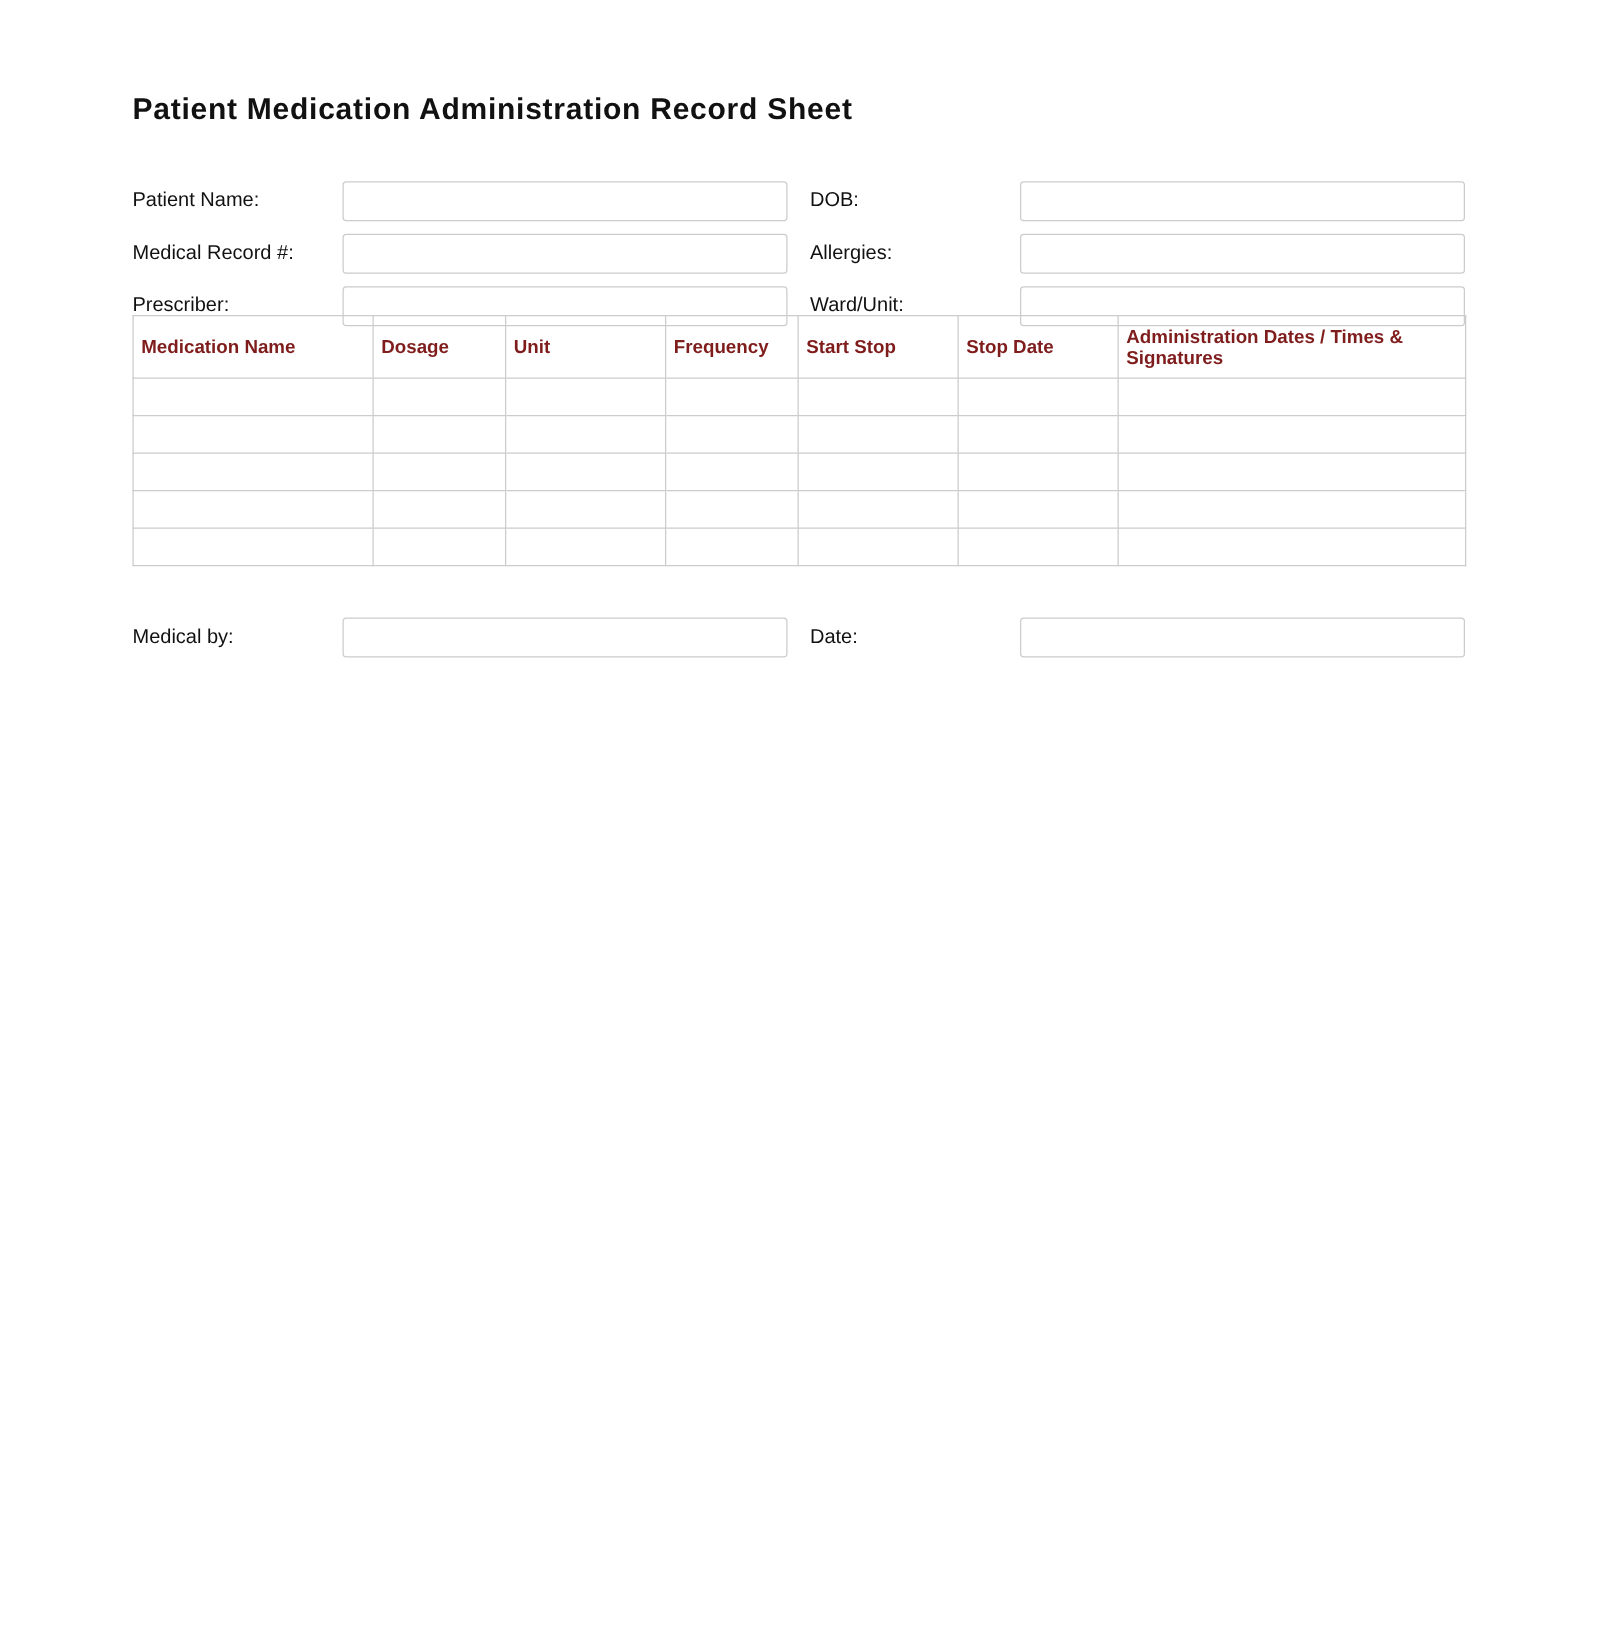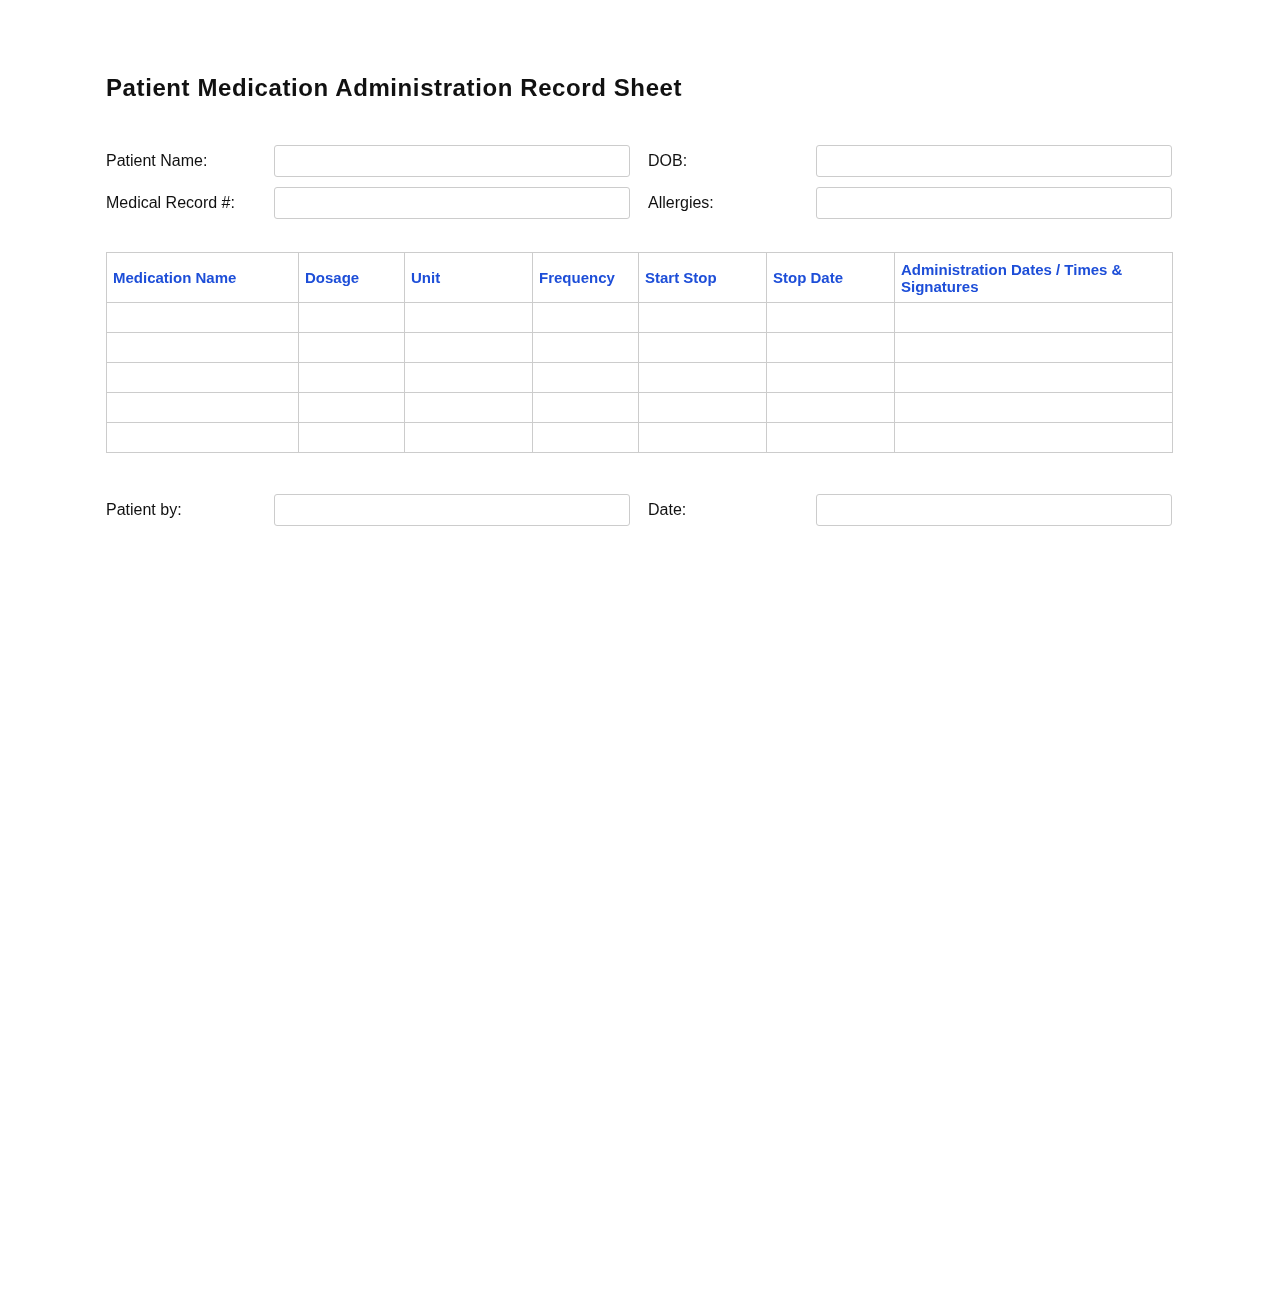--- a/index.html
+++ b/index.html
@@ -27,21 +27,21 @@
     .lbl-r { left: 542px; }
     .fld-r { left: 710px; width: 354px; }
     table.mar {
       position: absolute; left: 0; top: 180px; border-collapse: collapse;
       width: 1066px; table-layout: fixed;
     }
     table.mar th, table.mar td {
       border: 1px solid #cccccc; padding: 0 6px; text-align: left; vertical-align: middle;
     }
     table.mar th {
-      font-weight: bold; font-size: 15px; line-height: 17px; height: 49px; color: #1d4ed8;
+      font-weight: bold; font-size: 15px; line-height: 17px; height: 49px; color: #7f1d1d;
     }
     table.mar td { height: 29px; }
     .footer { position: absolute; left: 0; top: 422px; width: 1066px; height: 32px; }
   </style>
 </head>
 <body>
 
 <div class="page">
   <h1>Patient Medication Administration Record Sheet</h1>
 
@@ -49,20 +49,26 @@
     <div class="row" style="top:0px;">
       <span class="label lbl-l">Patient Name:</span>
       <input class="field fld-l" type="text" value="" style="">
       <span class="label lbl-r">DOB:</span>
       <input class="field fld-r" type="text" value="" style="">
     </div>
     <div class="row" style="top:42px;">
       <span class="label lbl-l">Medical Record #:</span>
       <input class="field fld-l" type="text" value="" style="">
       <span class="label lbl-r">Allergies:</span>
+      <input class="field fld-r" type="text" value="" style="">
+    </div>
+    <div class="row" style="top:84px;">
+      <span class="label lbl-l">Prescriber:</span>
+      <input class="field fld-l" type="text" value="" style="">
+      <span class="label lbl-r">Ward/Unit:</span>
       <input class="field fld-r" type="text" value="" style="">
     </div>
   </div>
 
   <table class="mar">
     <colgroup>
       <col style="width:192px">
         <col style="width:106px">
         <col style="width:128px">
       <col style="width:106px">
@@ -124,18 +130,18 @@
         <td></td>
         <td></td>
         <td></td>
         <td></td>
         <td></td>
       </tr>
     </tbody>
   </table>
 
   <div class="footer">
-    <span class="label lbl-l">Patient by:</span>
+    <span class="label lbl-l">Medical by:</span>
     <input class="field fld-l" type="text" value="" style="">
     <span class="label lbl-r">Date:</span>
     <input class="field fld-r" type="text" value="" style="">
   </div>
 </div>
 
 </body></html>

